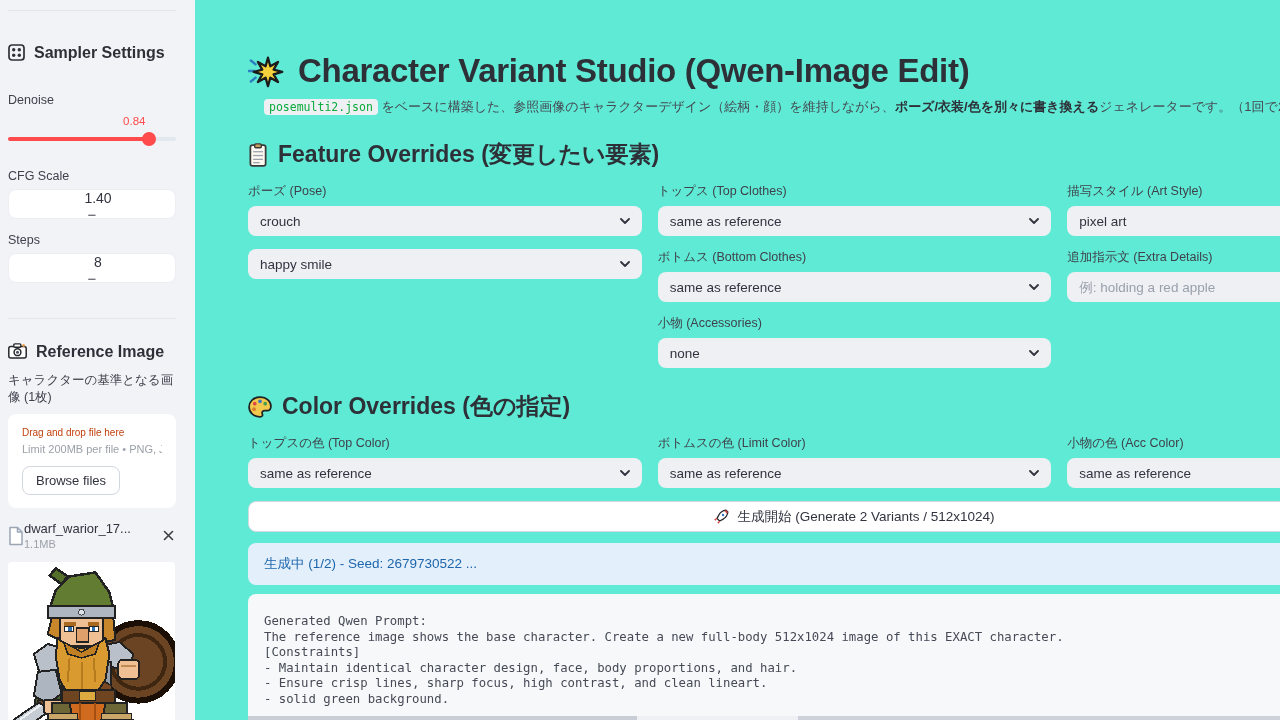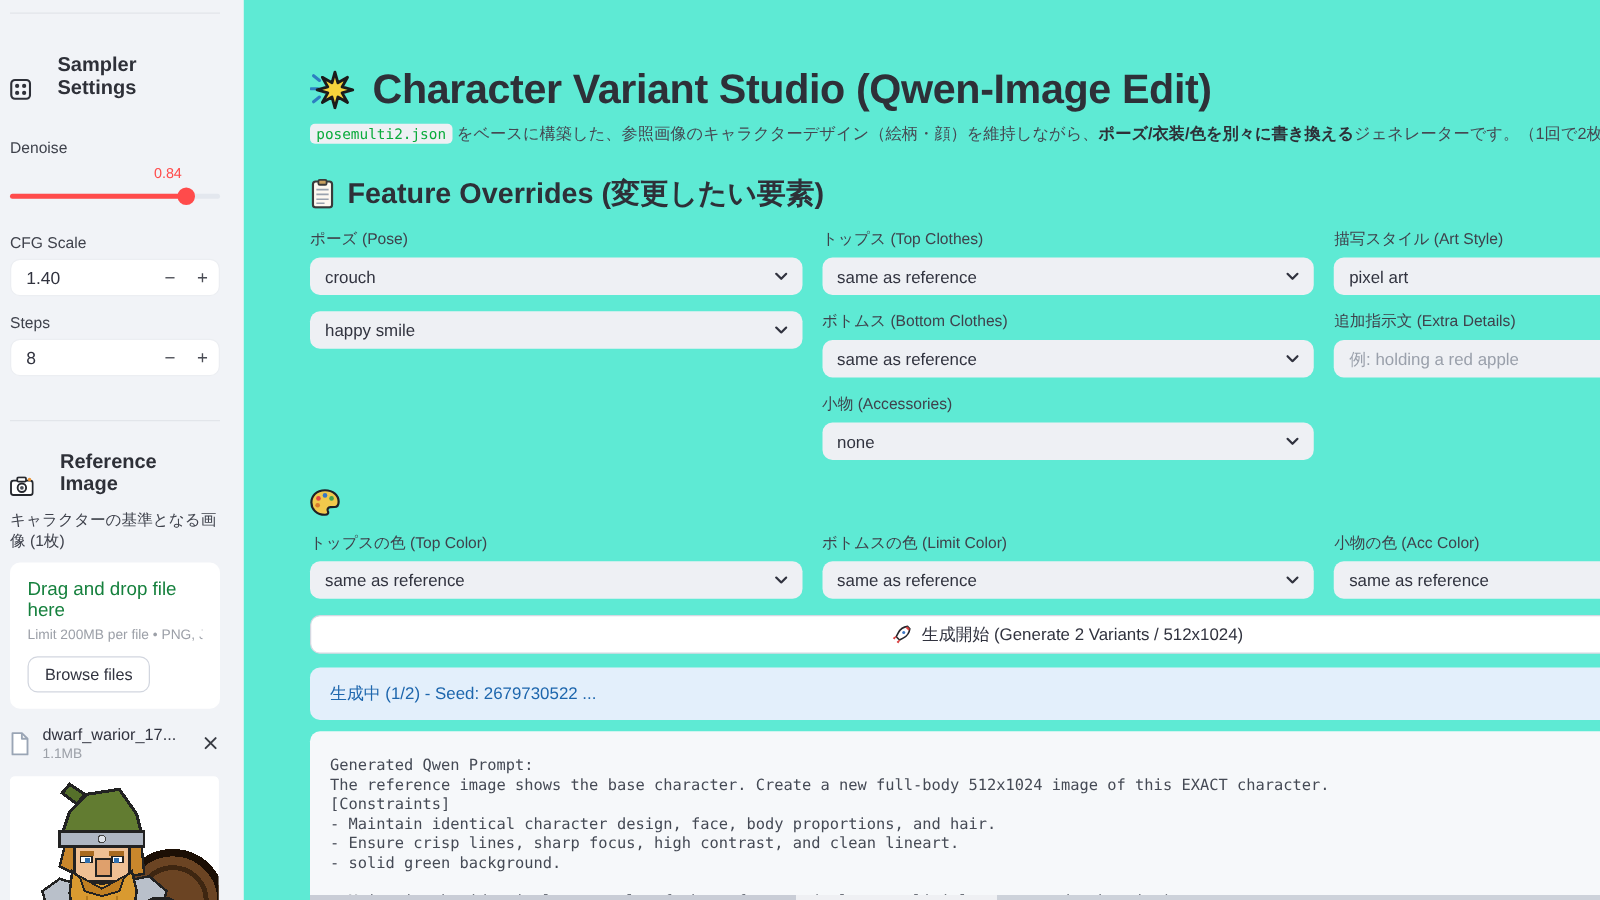--- a/index.html
+++ b/index.html
@@ -3,61 +3,61 @@
 <meta charset="utf-8">
 <style>
   * { margin:0; padding:0; box-sizing:border-box; }
   html,body { width:1280px; height:720px; overflow:hidden; background:#ffffff;
               font-family:"Liberation Sans", sans-serif; color:#31333f; }
 
   
   .sidebar { position:absolute; left:0; top:0; width:195px; height:720px;
              background:#f1f3f7; padding:0 19px 0 8px; }
   .s-divider { border:none; border-top:1px solid #e2e5ea; margin-top:10px; }
-  .s-header { display:flex; align-items:flex-end; gap:21px; margin-top:33px;
+  .s-header { display:flex; align-items:flex-start; gap:9px; margin-top:33px;
               font-size:16px; font-weight:bold; color:#2e3038; }
   .s-label { font-size:12.5px; color:#3f424c; margin-top:31px; }
   .slider-wrap { position:relative; margin-top:26px; height:12px; }
   .slider-value { position:absolute; top:-18px; left:calc(84% - 26px); color:#ff4b4b;
                   font-size:11.5px; }
   .slider-track { position:absolute; top:4px; left:0; right:0; height:4px;
                   border-radius:2px; background:#e3e7ee; }
   .slider-fill { position:absolute; top:4px; left:0; width:84%; height:4px;
                  border-radius:2px; background:#ff4b4b; }
   .slider-thumb { position:absolute; top:-1px; left:calc(84% - 7px); width:14px; height:14px;
                   border-radius:50%; background:#ff4b4b; }
   .numbox { margin-top:6px; height:30px; background:#ffffff; border:1px solid #eceef2;
-            border-radius:8px; display:flex; align-items:center; overflow:hidden; }
+            border-radius:8px; display:flex; align-items:center; overflow:hidden;flex-direction:column; }
   .numbox .val { flex:1; padding-left:12px; font-size:14px; }
   .numbox .step { width:26px; text-align:center; font-size:15px; color:#4a4c55; cursor:pointer; }
   .upcard { margin-top:8px; background:#ffffff; border-radius:8px; padding:13px 14px; }
-  .up-title { font-size:15px; color:#15803d; }
+  .up-title { font-size:10px; color:#c2410c; }
   .up-limit { font-size:11px; color:#9ca0a8; margin-top:5px; white-space:nowrap; overflow:hidden; }
   .browse-btn { margin-top:11px; display:inline-block; background:#ffffff;
                 border:1px solid #d2d6df; border-radius:8px; padding:6px 13px;
                 font-size:13px; color:#31333f; cursor:pointer; }
-  .filerow { display:flex; align-items:center; margin-top:13px; gap:10px; }
+  .filerow { display:flex; align-items:center; margin-top:13px; }
   .filemeta { flex:1; min-width:0; }
   .filename { font-size:13px; color:#31333f; white-space:nowrap; overflow:hidden; }
   .filesize { font-size:11px; color:#9ca0a8; margin-top:2px; }
   .x-btn { cursor:pointer; padding:2px; }
   .refimg { margin-top:12px; width:167px; height:168px; background:#ffffff;
             border-radius:4px; overflow:hidden; }
 
   
   .main { position:absolute; left:195px; top:0; width:1214px; height:720px;
           overflow:hidden; background:#5eead4; }
   .content { position:relative; width:1266px; padding:52px 0 0 53px; }
   h1.title { display:flex; align-items:center; gap:12px; font-size:33px;
              font-weight:bold; color:#2e3038; letter-spacing:-0.3px; }
   .caption { margin-top:8px; font-size:13px; color:#454852; }
   .caption b { color:#2e3038; }
   .inline-code { font-family:"DejaVu Sans Mono","Liberation Mono",monospace;
                  font-size:11.5px; color:#09ab3b; background:#eef0f4;
-                 border-radius:4px; padding:1px 5px; }
+                 border-radius:4px; padding:1px 5px;margin-left:16px; }
   h2.section { display:flex; align-items:center; gap:10px; margin-top:23px;
                font-size:23px; font-weight:bold; color:#2e3038; }
   .grid3 { display:grid; grid-template-columns:repeat(3,1fr); column-gap:16px;
            margin-top:13px; }
   .f-label { font-size:12.5px; color:#3f424c; margin-bottom:6px; }
   .select { position:relative; height:30px; background:#eef0f4; border-radius:8px;
             display:flex; align-items:center; padding:0 16px 0 12px;
             font-size:13.5px; color:#31333f; cursor:pointer; }
   .select svg { position:absolute; right:12px; top:12px; }
   .tinput { height:30px; background:#eef0f4; border:none; border-radius:8px;
@@ -342,20 +342,21 @@
     <h2 class="section">
       <span class="icon">
         <svg width="24" height="22" viewBox="0 0 22 20">
             <path d="M11,1 C4.5,1 1,5.5 1,10 C1,15 5,19 11,19 C13.2,19 13.7,17.6 13.1,16.3 C12.5,14.8 13.3,13.5 15,13.4 L18,13.3 C20,13.2 21,11.6 21,9.4 C21,4.8 17,1 11,1 Z" fill="#f2c94c" stroke="#1f2126" stroke-width="1.6"></path>
             <circle cx="6.2" cy="7" r="1.7" fill="#e04646"></circle>
             <circle cx="11" cy="4.8" r="1.7" fill="#3a76c4"></circle>
             <circle cx="15.8" cy="7" r="1.7" fill="#46a04b"></circle>
             <circle cx="5.6" cy="12" r="1.7" fill="#d87b2e"></circle>
           </svg>
       </span>
+      <span>Color Overrides (色の指定)</span>
     </h2>
 
     <div class="grid3">
       <div>
         <div class="f-label">トップスの色 (Top Color)</div>
         <div class="select">
           <span>same as reference</span>
           <svg width="10" height="6" viewBox="0 0 10 6">
               <path d="M1 1 L5 5 L9 1" fill="none" stroke="#31333f" stroke-width="1.8" stroke-linecap="round" stroke-linejoin="round"></path>
             </svg>

